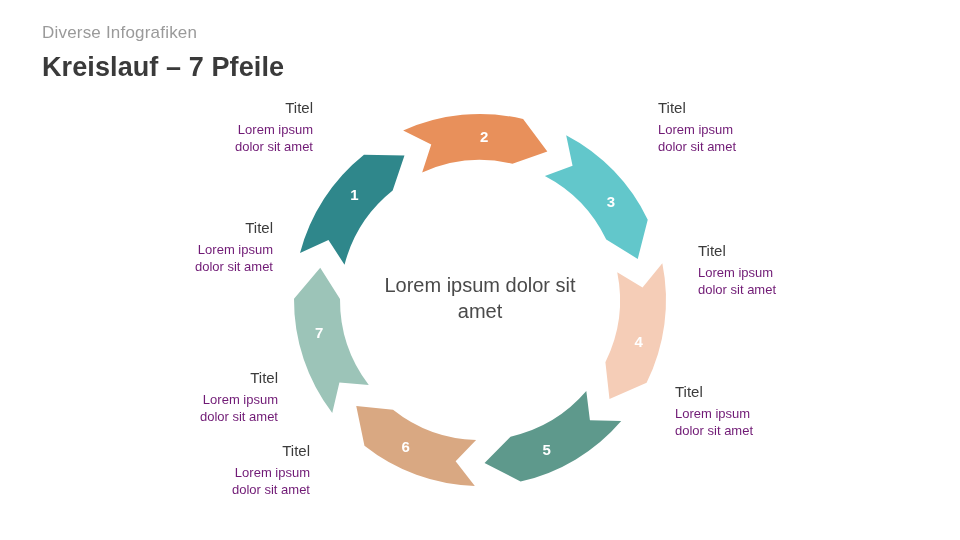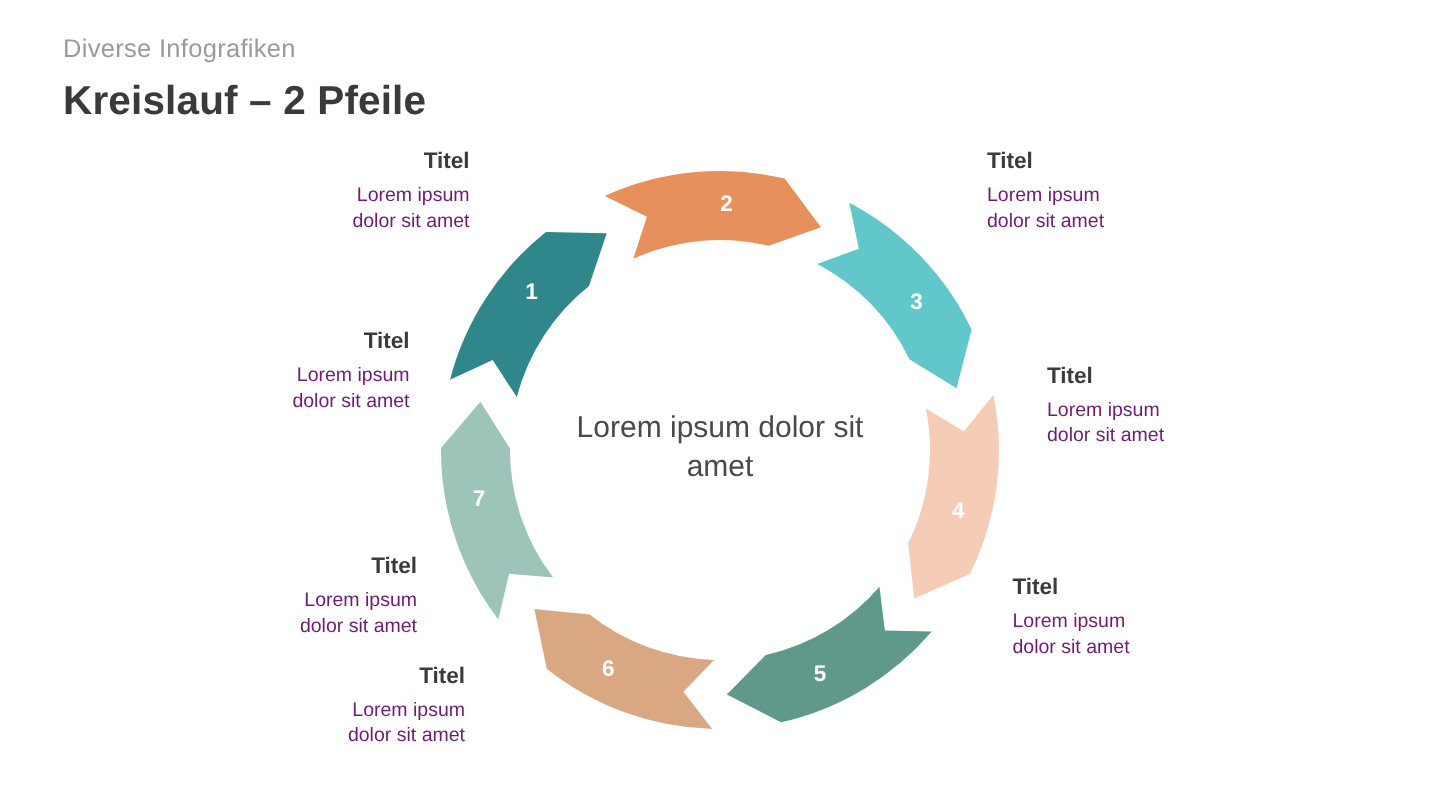--- a/index.html
+++ b/index.html
@@ -81,21 +81,21 @@
     color: #4a4a4a;
     font-weight: 400;
   }
   
   .label {
     position: absolute;
     width: 168px;
   }
   .label .lbl-title {
     font-size: 15px;
-    font-weight: bold;
+    font-weight: normal;
     line-height: 20px;
     margin: 0 0 3px 0;
   }
   .label .lbl-body {
     font-size: 13px;
     line-height: 17px;
     color: #701a75;
     font-weight: 400;
     margin: 0;
     white-space: pre-line;
@@ -111,21 +111,21 @@
   .lbl6 { left: 105px; top: 218px; text-align: right; }
   .lbl7 { left: 145px; top: 98px; text-align: right; }
 </style>
 </head>
 <body>
 
 <div id="slide">
 
   <div class="header">
     <p class="eyebrow">Diverse Infografiken</p>
-    <h1 class="maintitle">Kreislauf – 2 Pfeile</h1>
+    <h1 class="maintitle">Kreislauf – 7 Pfeile</h1>
   </div>
 
   <div id="diagram">
     <svg id="ring-svg" viewBox="0 0 960 540" xmlns="http://www.w3.org/2000/svg">
         <path d="M 300.01 253.12 A 186 186 0 0 1 363.96 154.64 L 404.48 155.55 L 392.66 190.59 A 140 140 0 0 0 344.52 264.71 L 328.45 240 Z" fill="#2F878B"></path>
         <text x="354.37" y="194.58" class="seg-num">1</text>
         <path d="M 403.16 130.61 A 186 186 0 0 1 523.11 119.06 L 547.34 151.56 L 512.44 163.81 A 140 140 0 0 0 422.17 172.5 L 431.26 144.46 Z" fill="#E8905B"></path>
         <text x="484.29" y="136.06" class="seg-num">2</text>
         <path d="M 566.17 135.17 A 186 186 0 0 1 647.74 219.63 L 637.74 258.91 L 606.26 239.51 A 140 140 0 0 0 544.86 175.93 L 572.56 165.83 Z" fill="#62C7CB"></path>
         <text x="610.98" y="201.3" class="seg-num">3</text>

